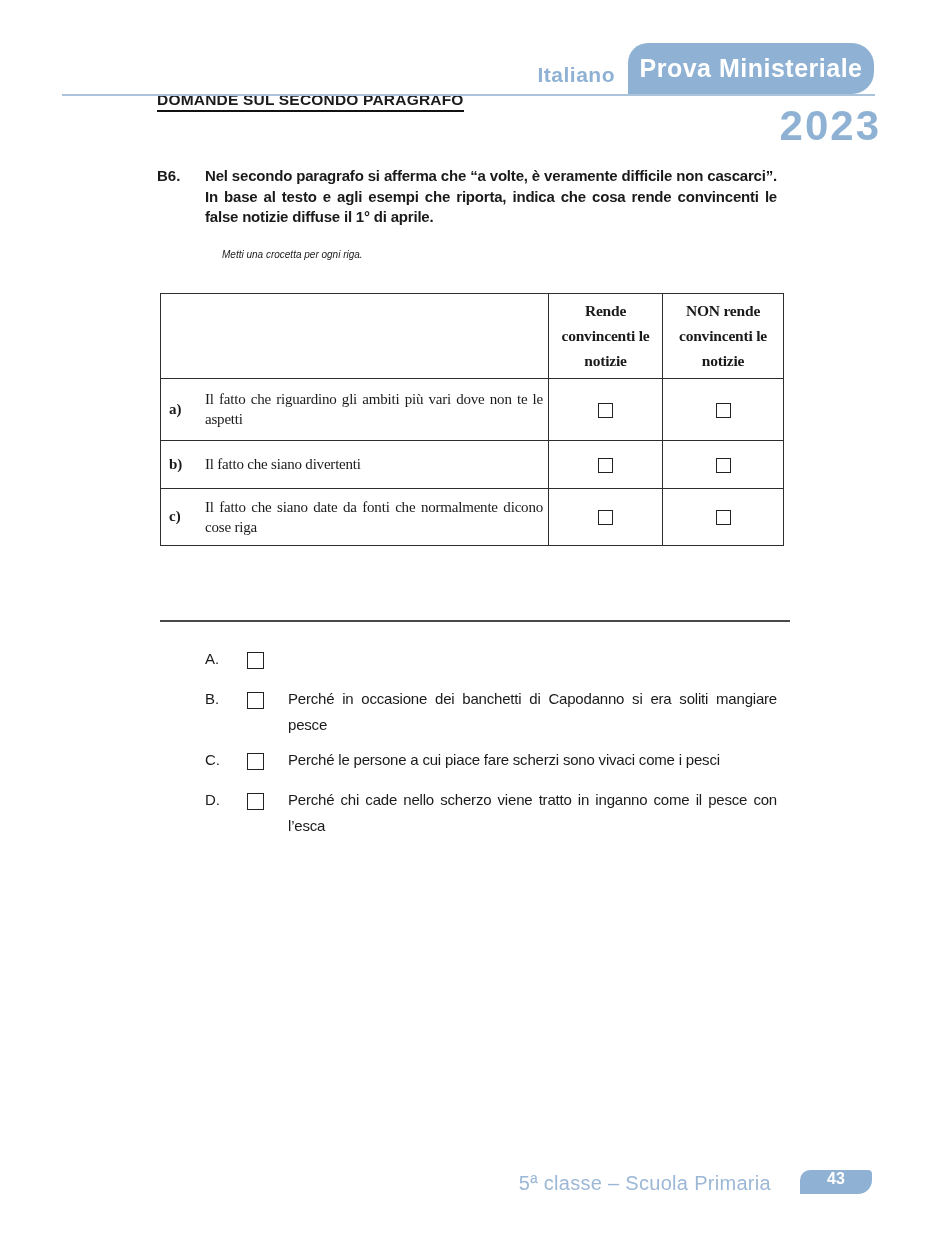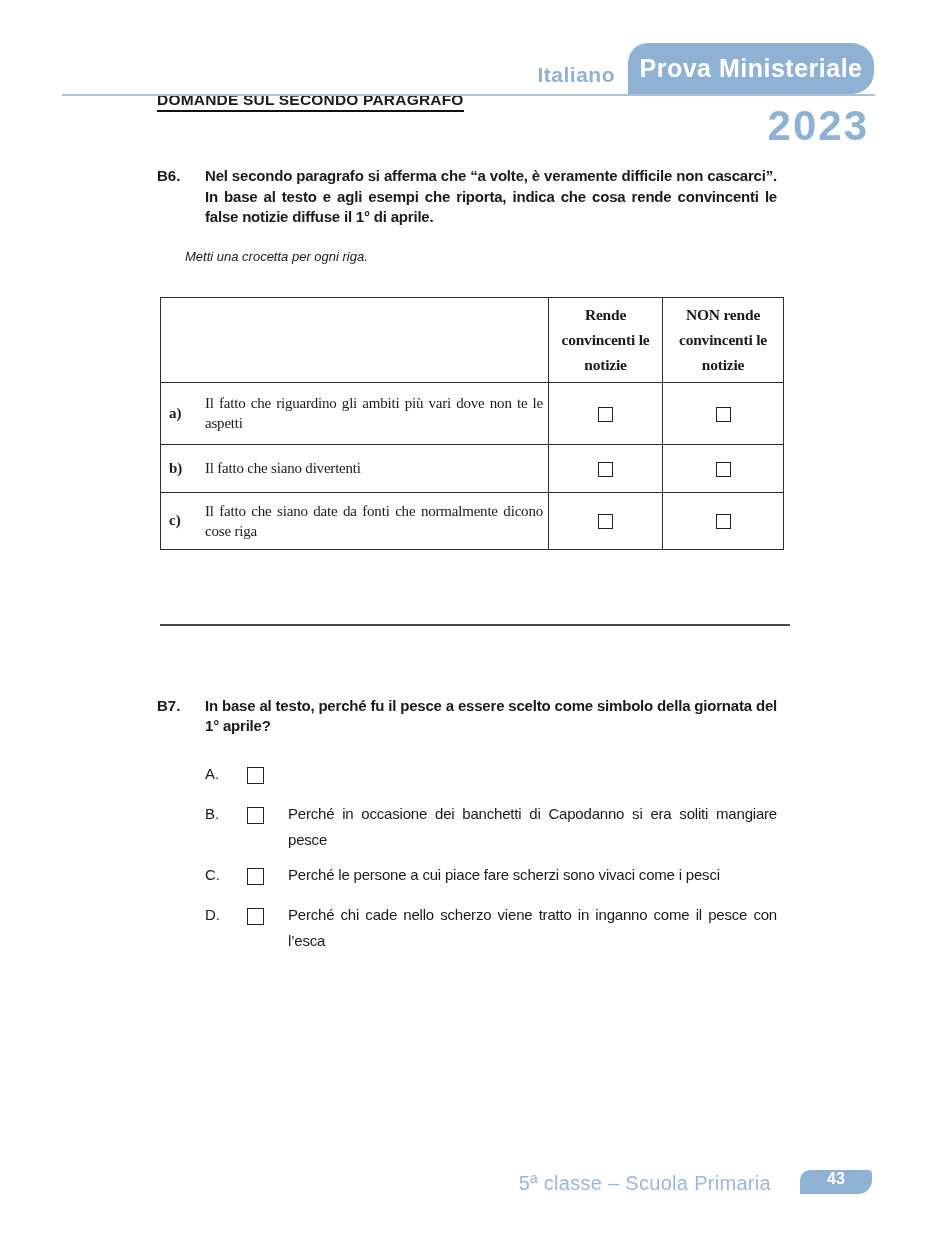--- a/index.html
+++ b/index.html
@@ -19,42 +19,42 @@
     display:flex; align-items:center; justify-content:center; z-index:2;
   }
   .mbadge span {
     color:#ffffff; font-weight:bold; font-size:25px; letter-spacing:0.5px;
   }
   .header-rule {
     position:absolute; left:62px; top:94px; width:813px; height:2px;
     background:#abc3da; z-index:1;
   }
   .year {
-    position:absolute; top:102px; right:66px;
+    position:absolute; top:102px; right:54px;
     font-size:42px; font-weight:bold; color:#8fb2d4; letter-spacing:2px;
   }
 
   
   main { padding:91px 0 0 157px; }
 
   .section-heading {
     display:inline-block; font-size:15.5px; font-weight:bold;
     border-bottom:2px solid #111; padding-bottom:1px; letter-spacing:0.2px;
   }
 
   .qrow { display:flex; width:620px; }
   .qrow.b6 { margin-top:54px; }
   .qrow.b7 { margin-top:70px; }
   .qnum  { width:48px; flex:none; font-weight:bold; font-size:15px; line-height:20.5px; }
   .qtext {
     width:572px; font-weight:bold; font-size:15px; line-height:20.5px;
     text-align:justify; letter-spacing:-0.2px;
   }
 
-  .instruction { margin:21px 0 0 28px; font-style:italic; font-size:13px; }
+  .instruction { margin:21px 0 0 65px; font-style:italic; font-size:10px; }
 
   
   table.grid {
     border-collapse:collapse; table-layout:fixed;
     margin:33px 0 0 3px; width:623px;font-family:Liberation Serif, serif;
   }
   table.grid col.c-main { width:388px; }
   table.grid col.c-a    { width:114px; }
   table.grid col.c-b    { width:121px; }
   table.grid th, table.grid td { border:1.5px solid #2e2e2e; }
@@ -168,24 +168,20 @@
         </td>
         <td class="cb"><span class="box"></span></td>
         <td class="cb"><span class="box"></span></td>
       </tr>
     </tbody>
       </table>
 
     <div class="divider"></div>
 
     
-    <div class="qrow b7">
-      <div class="qnum">B7.</div>
-      <div class="qtext">In base al testo, perché fu il pesce a essere scelto come simbolo della giornata del 1° aprile?</div>
-    </div>
 
     <div class="options">
       <div class="option">
         <div class="opt-letter">A.</div>
         <div class="opt-boxwrap"><span class="opt-box"></span></div>
       </div>
       <div class="option">
         <div class="opt-letter">B.</div>
         <div class="opt-boxwrap"><span class="opt-box"></span></div>
         <div class="opt-text">Perché in occasione dei banchetti di Capodanno si era soliti mangiare pesce</div>

